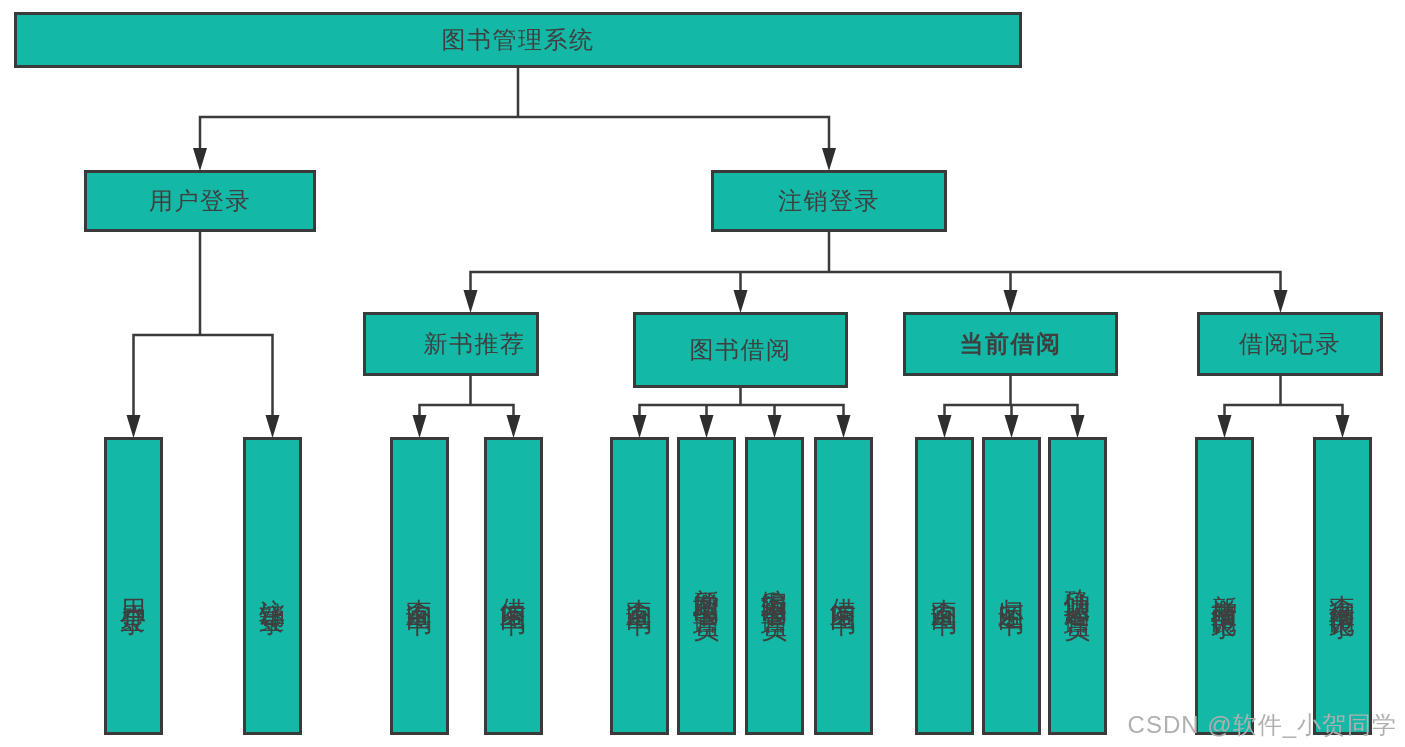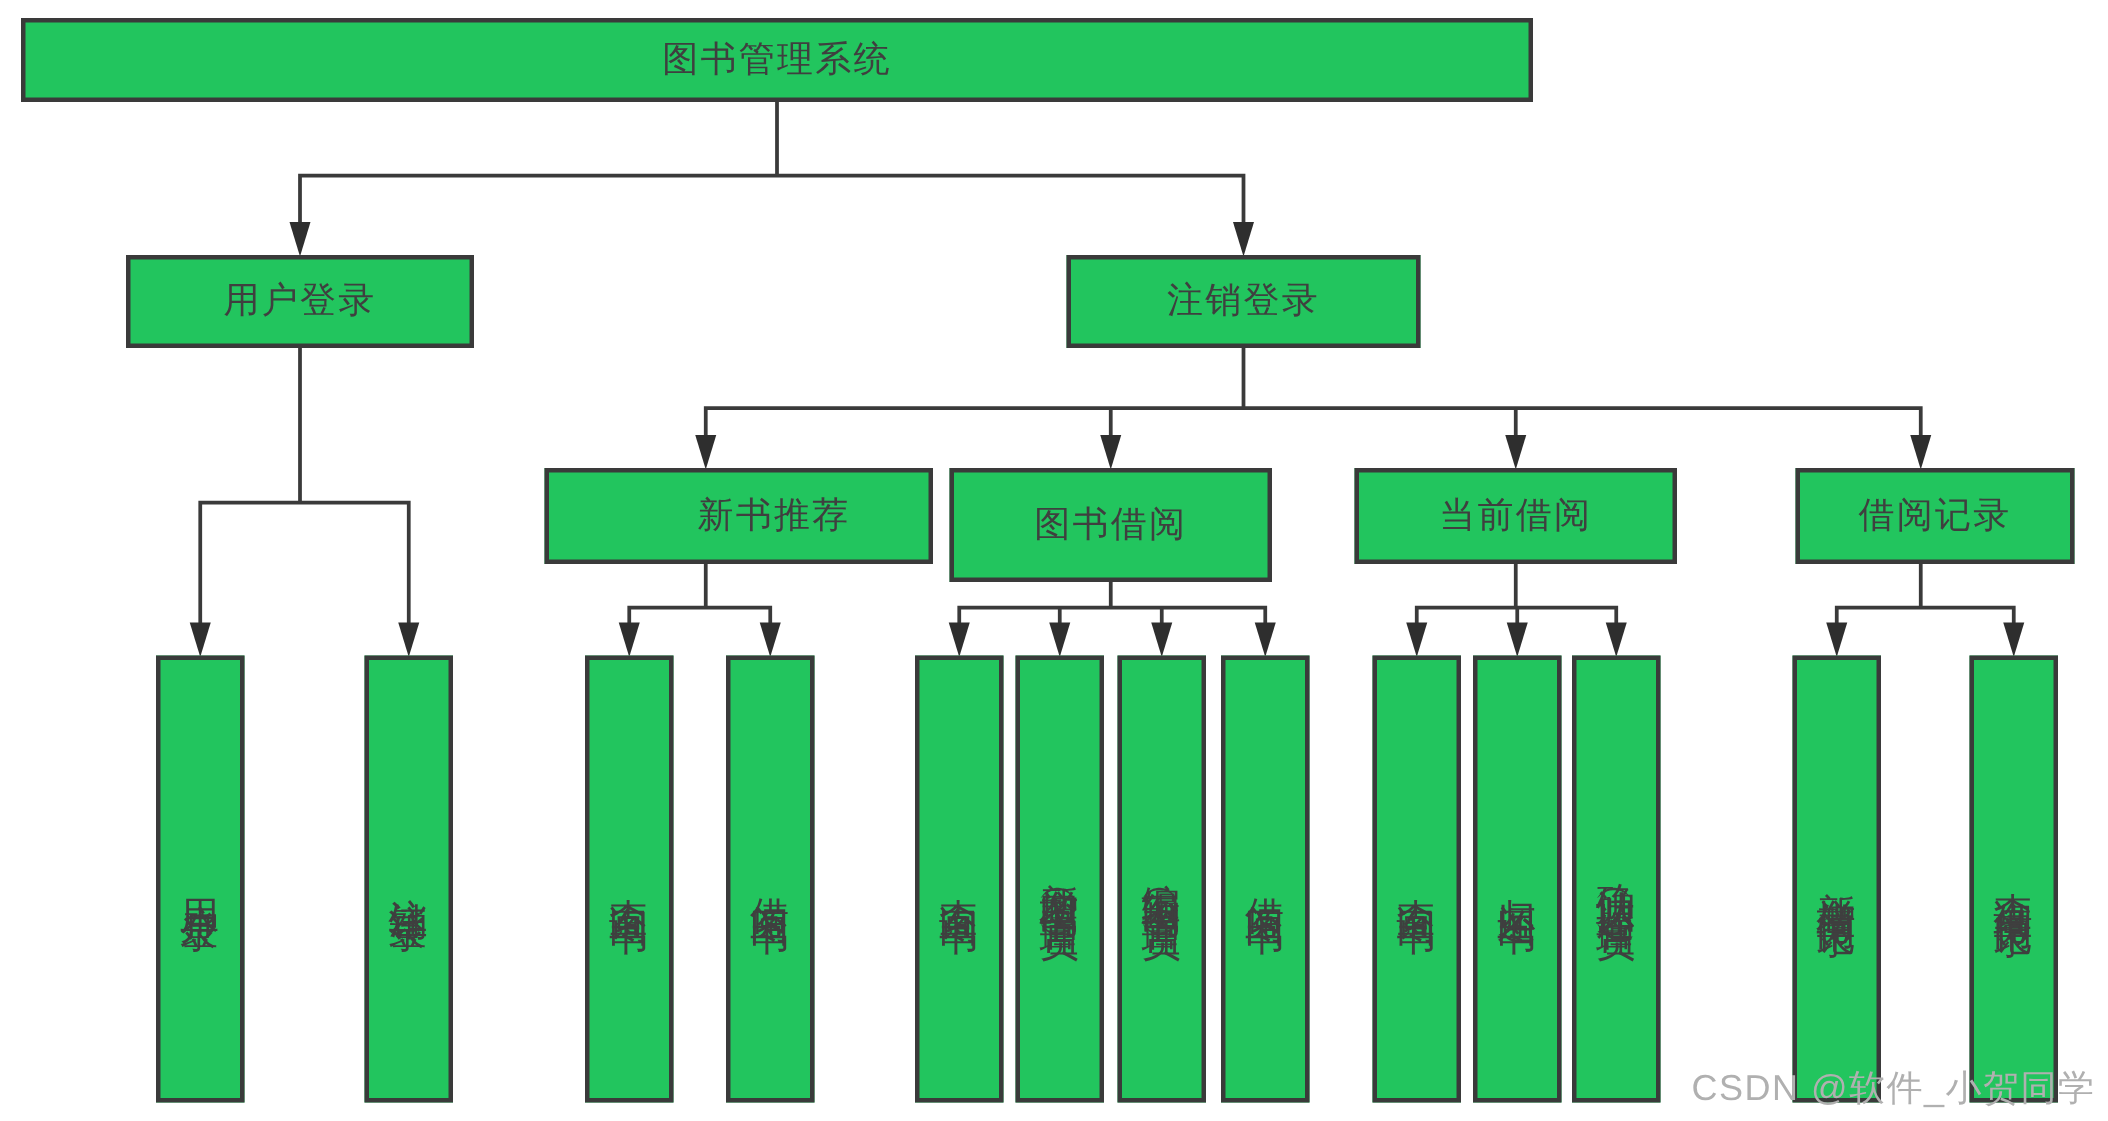--- a/index.html
+++ b/index.html
@@ -18,21 +18,21 @@
   #edges {
     position: absolute;
     left: 0;
     top: 0;
     pointer-events: none;
   }
   .node {
     position: absolute;
     box-sizing: border-box;
     border: 3px solid #3a3a3a;
-    background: #22c55e;
+    background: #14b8a6;
     color: #3f3f3f;
     display: flex;
     align-items: center;
     justify-content: center;
     text-align: center;
     font-size: 24px;
     letter-spacing: 1.5px;
     line-height: 1;
     white-space: nowrap;
   }
@@ -77,23 +77,23 @@
       <polygon points="1011.5,438 1004.5,415 1018.5,415" fill="#2e2e2e"></polygon>
       <polygon points="1077.5,438 1070.5,415 1084.5,415" fill="#2e2e2e"></polygon>
       <polygon points="1224.5,438 1217.5,415 1231.5,415" fill="#2e2e2e"></polygon>
       <polygon points="1342.5,438 1335.5,415 1349.5,415" fill="#2e2e2e"></polygon>
     </svg>
 
   <div id="watermark">CSDN @软件_小贺同学</div>
 <div class="node" style="left: 14px; top: 12px; width: 1008px; height: 56px; border-color: rgb(58, 58, 58); color: rgb(63, 63, 63);">图书管理系统</div>
     <div class="node" style="left: 84px; top: 170px; width: 232px; height: 62px; border-color: rgb(58, 58, 58); color: rgb(63, 63, 63);">用户登录</div>
     <div class="node" style="left: 711px; top: 170px; width: 236px; height: 62px; border-color: rgb(58, 58, 58); color: rgb(63, 63, 63);">注销登录</div>
-    <div class="node" style="left: 363px; top: 312px; width: 259px; height: 64px; border-color: rgb(58, 58, 58); color: rgb(63, 63, 63); padding-left: 47px;">新书推荐</div>
+    <div class="node" style="left: 363px; top: 312px; width: 176px; height: 64px; border-color: rgb(58, 58, 58); color: rgb(63, 63, 63); padding-left: 47px;">新书推荐</div>
     <div class="node" style="left: 633px; top: 312px; width: 215px; height: 76px; border-color: rgb(58, 58, 58); color: rgb(63, 63, 63);">图书借阅</div>
-    <div class="node" style="left: 903px; top: 312px; width: 215px; height: 64px; border-color: rgb(58, 58, 58); color: rgb(63, 63, 63);">当前借阅</div>
+    <div class="node" style="left: 903px; top: 312px; width: 215px; height: 64px; border-color: rgb(58, 58, 58); color: rgb(63, 63, 63); font-weight: bold;">当前借阅</div>
     <div class="node" style="left: 1197px; top: 312px; width: 186px; height: 64px; border-color: rgb(58, 58, 58); color: rgb(63, 63, 63);">借阅记录</div>
     <div class="node vertical" style="left: 104px; top: 437px; width: 59px; height: 298px; border-color: rgb(58, 58, 58); color: rgb(63, 63, 63);">用户登录</div>
     <div class="node vertical" style="left: 243px; top: 437px; width: 59px; height: 298px; border-color: rgb(58, 58, 58); color: rgb(63, 63, 63);">注销登录</div>
     <div class="node vertical" style="left: 390px; top: 437px; width: 59px; height: 298px; border-color: rgb(58, 58, 58); color: rgb(63, 63, 63);">查询图书</div>
     <div class="node vertical" style="left: 484px; top: 437px; width: 59px; height: 298px; border-color: rgb(58, 58, 58); color: rgb(63, 63, 63);">借阅图书</div>
     <div class="node vertical" style="left: 610px; top: 437px; width: 59px; height: 298px; border-color: rgb(58, 58, 58); color: rgb(63, 63, 63);">查询图书</div>
     <div class="node vertical" style="left: 677px; top: 437px; width: 59px; height: 298px; border-color: rgb(58, 58, 58); color: rgb(63, 63, 63);">新增图书（管理员）</div>
     <div class="node vertical" style="left: 745px; top: 437px; width: 59px; height: 298px; border-color: rgb(58, 58, 58); color: rgb(63, 63, 63);">编辑图书（管理员）</div>
     <div class="node vertical" style="left: 814px; top: 437px; width: 59px; height: 298px; border-color: rgb(58, 58, 58); color: rgb(63, 63, 63);">借阅图书</div>
     <div class="node vertical" style="left: 915px; top: 437px; width: 59px; height: 298px; border-color: rgb(58, 58, 58); color: rgb(63, 63, 63);">查询图书</div>

